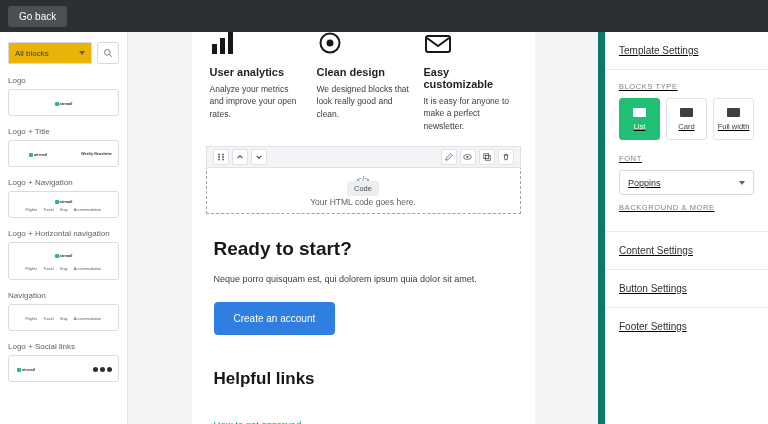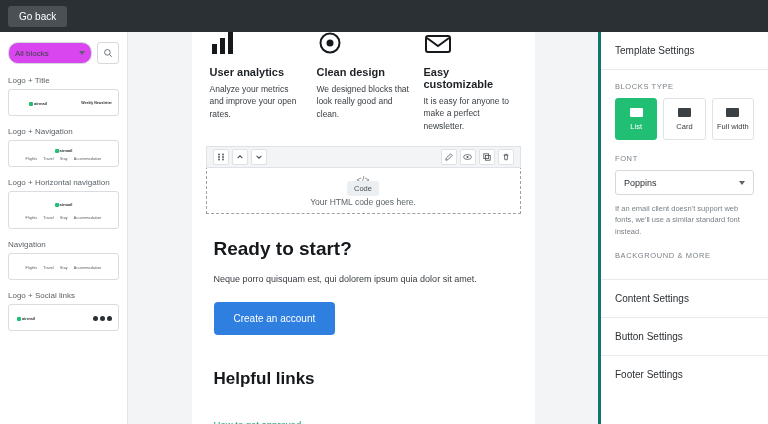--- a/index.html
+++ b/index.html
@@ -104,28 +104,28 @@
   .lp-controls {
     display: flex;
     gap: 5px;
     align-items: center;
     margin-bottom: 12px;
   }
   .lp-select {
     flex: 1;
     height: 22px;
     border: 1px solid #d5d9dd;
-    border-radius: 10px;
+    border-radius: 1px;
     font-size: 8px;
     color: #3b4045;
     padding: 0 6px;
     display: flex;
     align-items: center;
     justify-content: space-between;
-    background: #d946ef;
+    background: #eab308;
     cursor: pointer;
   }
   .lp-select .caret-d {
     width: 0; height: 0;
     border-left: 3px solid transparent;
     border-right: 3px solid transparent;
     border-top: 4px solid #5c6368;
   }
   .lp-search {
     width: 22px; height: 22px;
@@ -329,22 +329,23 @@
     font-size: 9.5px;
     text-decoration: underline;
     cursor: pointer;
   }
 
   
   .right-panel {
     width: 170px;
     flex: 0 0 170px;
     background: #ffffff;
-    border-left: 3px solid #0f766e;
+    border-left: 7px solid #0f766e;
     overflow: hidden;
+    text-decoration: underline;
   }
   .rp-header {
     font-size: 10px;
     color: #2b3034;
     padding: 13px 14px;
     border-bottom: 1px solid #e8ebee;
   }
   .rp-body { padding: 12px 14px; }
   .rp-label {
     font-size: 7.5px;
@@ -456,20 +457,26 @@
           <span class="caret-d"></span>
         </div>
         <div class="lp-search">
           <svg width="10" height="10" viewBox="0 0 16 16">
               <circle cx="7" cy="7" r="4.5" fill="none" stroke="#5c6368" stroke-width="1.4"></circle>
               <path d="M10.5 10.5 14 14" stroke="#5c6368" stroke-width="1.4"></path>
             </svg>
         </div>
       </div>
 
+      <div class="block-group">
+        <div class="block-label">Logo</div>
+        <div class="block-thumb">
+          <div class="thumb-logo" style="top:11px;"><span class="mark"></span><span>airmail</span></div>
+        </div>
+      </div>
 
       <div class="block-group">
         <div class="block-label">Logo + Title</div>
         <div class="block-thumb">
           <div class="thumb-logo" style="top:11px;left:20px;transform:none;"><span class="mark"></span><span>airmail</span></div>
           <div class="thumb-right" style="top:11px;">Weekly Newsletter</div>
         </div>
       </div>
 
       <div class="block-group">
@@ -633,21 +640,20 @@
             <span class="bt-glyph"></span>
             <span>Full width</span>
           </div>
         </div>
 
         <div class="rp-label">FONT</div>
         <div class="rp-select">
           <span>Poppins</span>
           <span class="caret-d" style="border-top-color:#5c6368;width:0;height:0;border-left:3px solid transparent;border-right:3px solid transparent;border-top-width:4px;border-top-style:solid;"></span>
         </div>
-        <div class="rp-note">If an email client doesn't support web fonts, we'll use a similar standard font instead.</div>
 
         <div class="rp-label">BACKGROUND &amp; MORE</div>
       </div>
 
       <div class="rp-section">Content Settings</div>
       <div class="rp-section">Button Settings</div>
       <div class="rp-section">Footer Settings</div>
     </div>
 
   </div>

